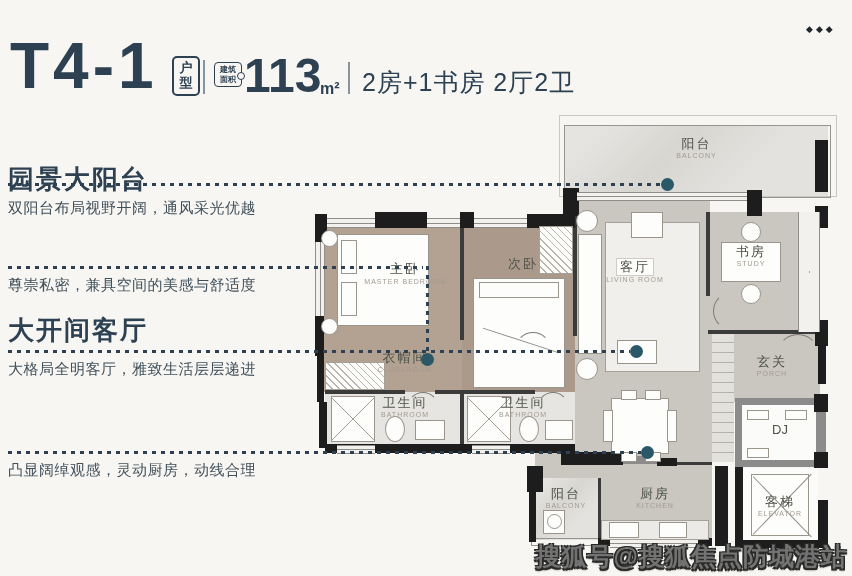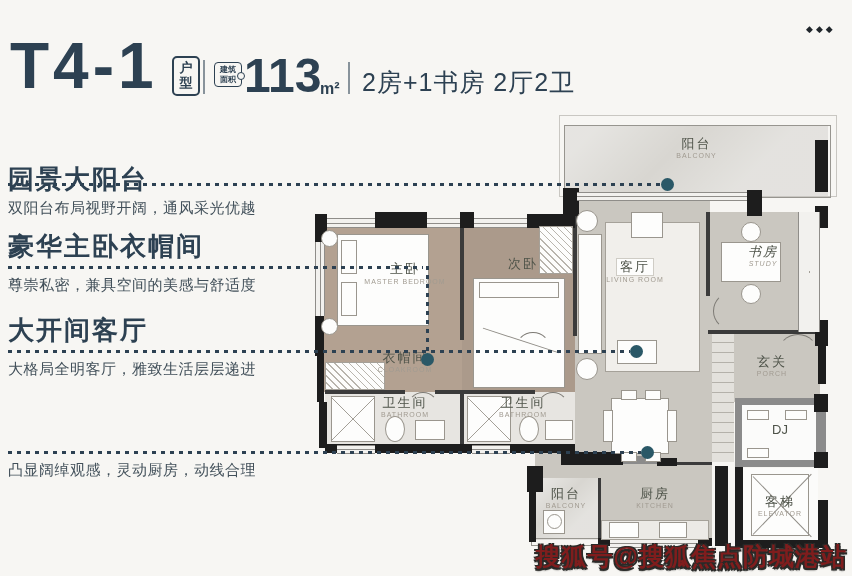--- a/index.html
+++ b/index.html
@@ -51,21 +51,21 @@
   .chevron{background:repeating-linear-gradient(45deg,#fdfdfc 0 4px,#b9b5ad 4px 5px);}
   .shelf{background:#e3e1dc;background-image:repeating-linear-gradient(0deg,transparent 0 9px,#b4b1aa 9px 10px);}
   .arc{position:absolute;border:1.5px solid #7c7973;border-radius:50%;
        border-top-color:transparent;border-right-color:transparent;border-bottom-color:transparent;z-index:9;}
   .rlabel{position:absolute;text-align:center;z-index:20;line-height:1.25;}
   .rlabel .zh{font-size:13px;color:#4e5349;letter-spacing:2px;font-weight:500;}
   .rlabel .en{font-size:7px;color:#a19b91;letter-spacing:1px;}
   .circ{position:absolute;border:1px solid #9a968e;border-radius:50%;background:#fdfdfc;z-index:8;}
   .xline{position:absolute;background:#8f8c86;height:1px;z-index:8;}
   
-  .wm{font-size:25px;font-weight:700;color:#7f1d1d;letter-spacing:1px;z-index:60;
+  .wm{font-size:25px;font-weight:700;color:#737373;letter-spacing:1px;z-index:60;
       text-shadow:-1.5px -1.5px 0 #2a2a28,1.5px -1.5px 0 #2a2a28,-1.5px 1.5px 0 #2a2a28,1.5px 1.5px 0 #2a2a28,0 2px 2px #2a2a28;}
 </style>
 </head>
 <body>
 
 <div id="stage">
 
   <div class="abs" style="left:10px;top:34px;">
     <span class="unit-code">T4-1</span>
   </div>
@@ -81,21 +81,20 @@
   </div>
   <div class="abs area-num" style="left:244px;top:52px;">113</div>
   <div class="abs area-unit" style="left:320px;top:80px;">m²</div>
   <div class="abs vdiv" style="left:348px;top:62px;height:32px;"></div>
   <div class="abs summary" style="left:362px;top:66px;">2房+1书房 2厅2卫</div>
   <div class="abs more-dots" style="left:806px;top:24px;">◆◆◆</div>
 
   <div class="abs f-title" style="left:8px;top:162px;">园景大阳台</div>
   <div class="abs f-desc" style="left:8px;top:199px;">双阳台布局视野开阔，通风采光优越</div>
 
-  <div class="abs f-title" style="left:8px;top:229px;">豪华主卧衣帽间</div>
   <div class="abs f-desc" style="left:8px;top:276px;">尊崇私密，兼具空间的美感与舒适度</div>
 
   <div class="abs f-title" style="left:8px;top:313px;">大开间客厅</div>
   <div class="abs f-desc" style="left:8px;top:360px;">大格局全明客厅，雅致生活层层递进</div>
 
   <div class="abs f-desc" style="left:8px;top:461px;">凸显阔绰观感，灵动厨房，动线合理</div>
 
   <div id="plan" class="abs">
 
     <div class="room marb" style="left:250px;top:16px;width:263px;height:70px;"></div>
@@ -247,21 +246,21 @@
       <div class="en">MASTER BEDROOM</div>
     </div>
     <div class="rlabel" style="left:160px;top:146px;width:96px;">
       <div class="zh">次卧</div>
       <div class="en"></div>
     </div>
     <div class="rlabel" style="left:270px;top:146px;width:100px;">
       <div class="zh" style="background:#fdfdfc;display:inline-block;padding:0 3px;border:1px solid #cfccc5;">客厅</div>
       <div class="en">LIVING ROOM</div>
     </div>
-    <div class="rlabel" style="left:412px;top:134px;width:72px;font-style:italic;">
+    <div class="rlabel" style="left:400px;top:134px;width:72px;">
       <div class="zh">书房</div>
       <div class="en">STUDY</div>
     </div>
     <div class="rlabel" style="left:40px;top:240px;width:100px;">
       <div class="zh">衣帽间</div>
       <div class="en">CLOAKROOM</div>
     </div>
     <div class="rlabel" style="left:412px;top:244px;width:90px;">
       <div class="zh">玄关</div>
       <div class="en">PORCH</div>

